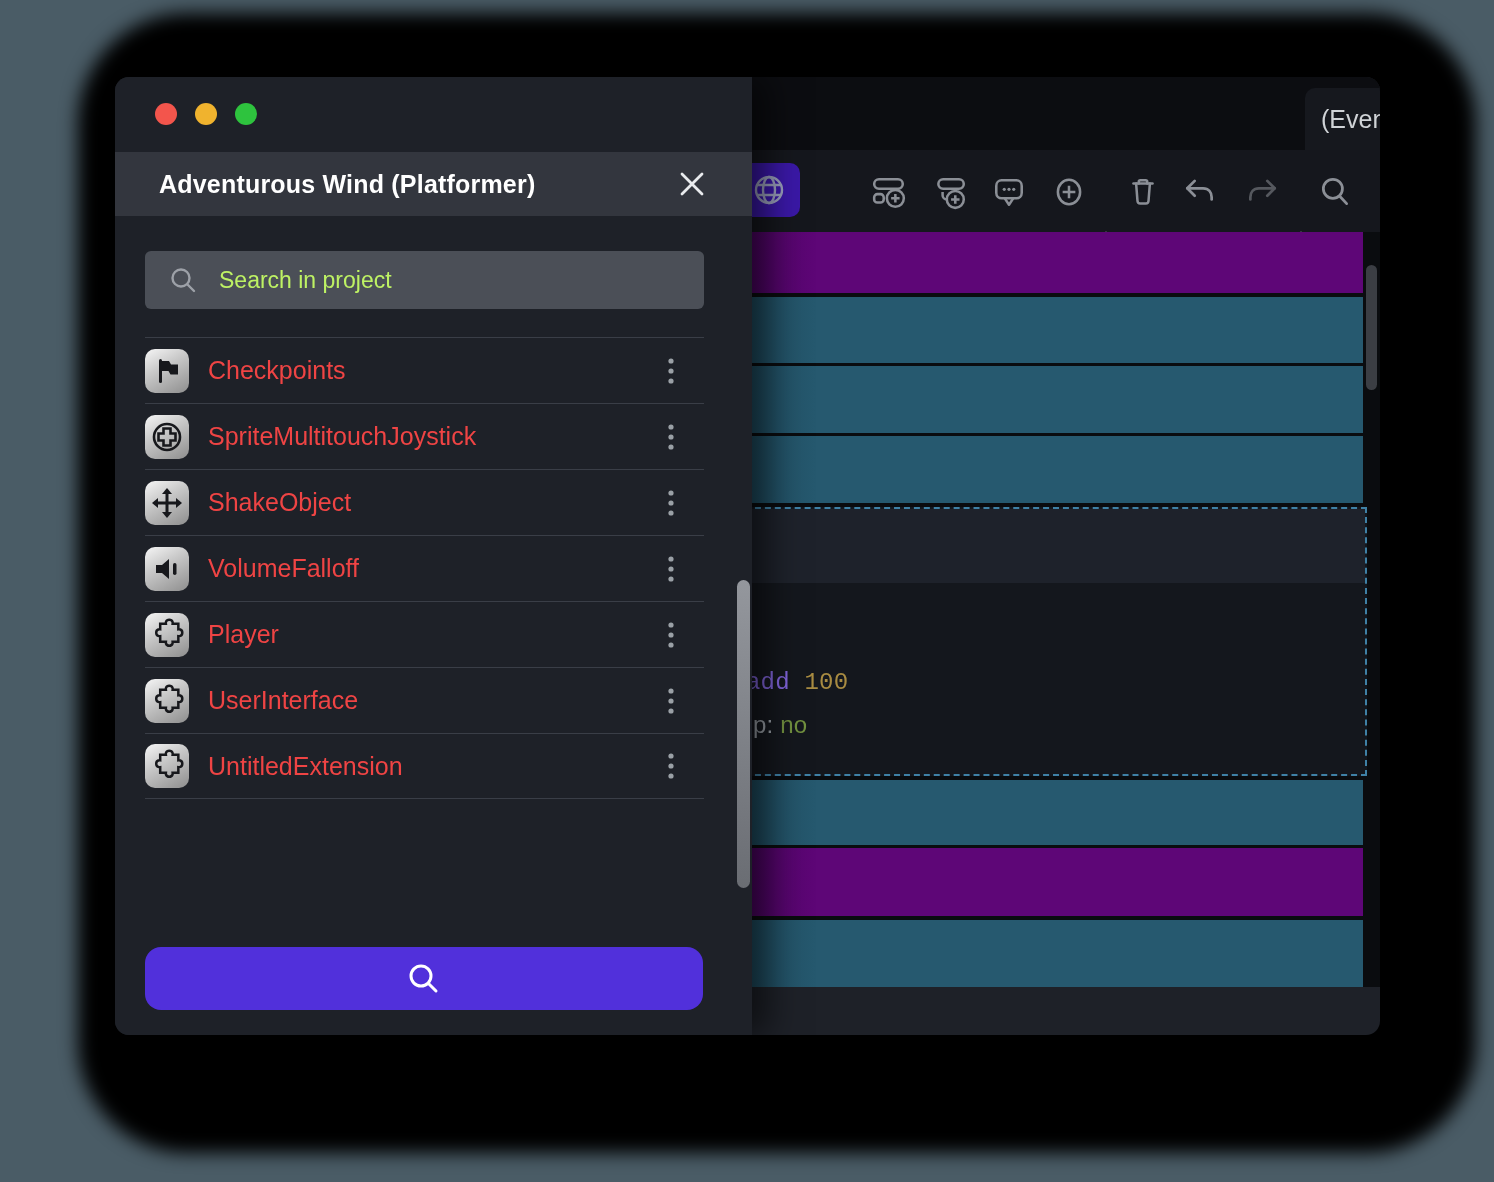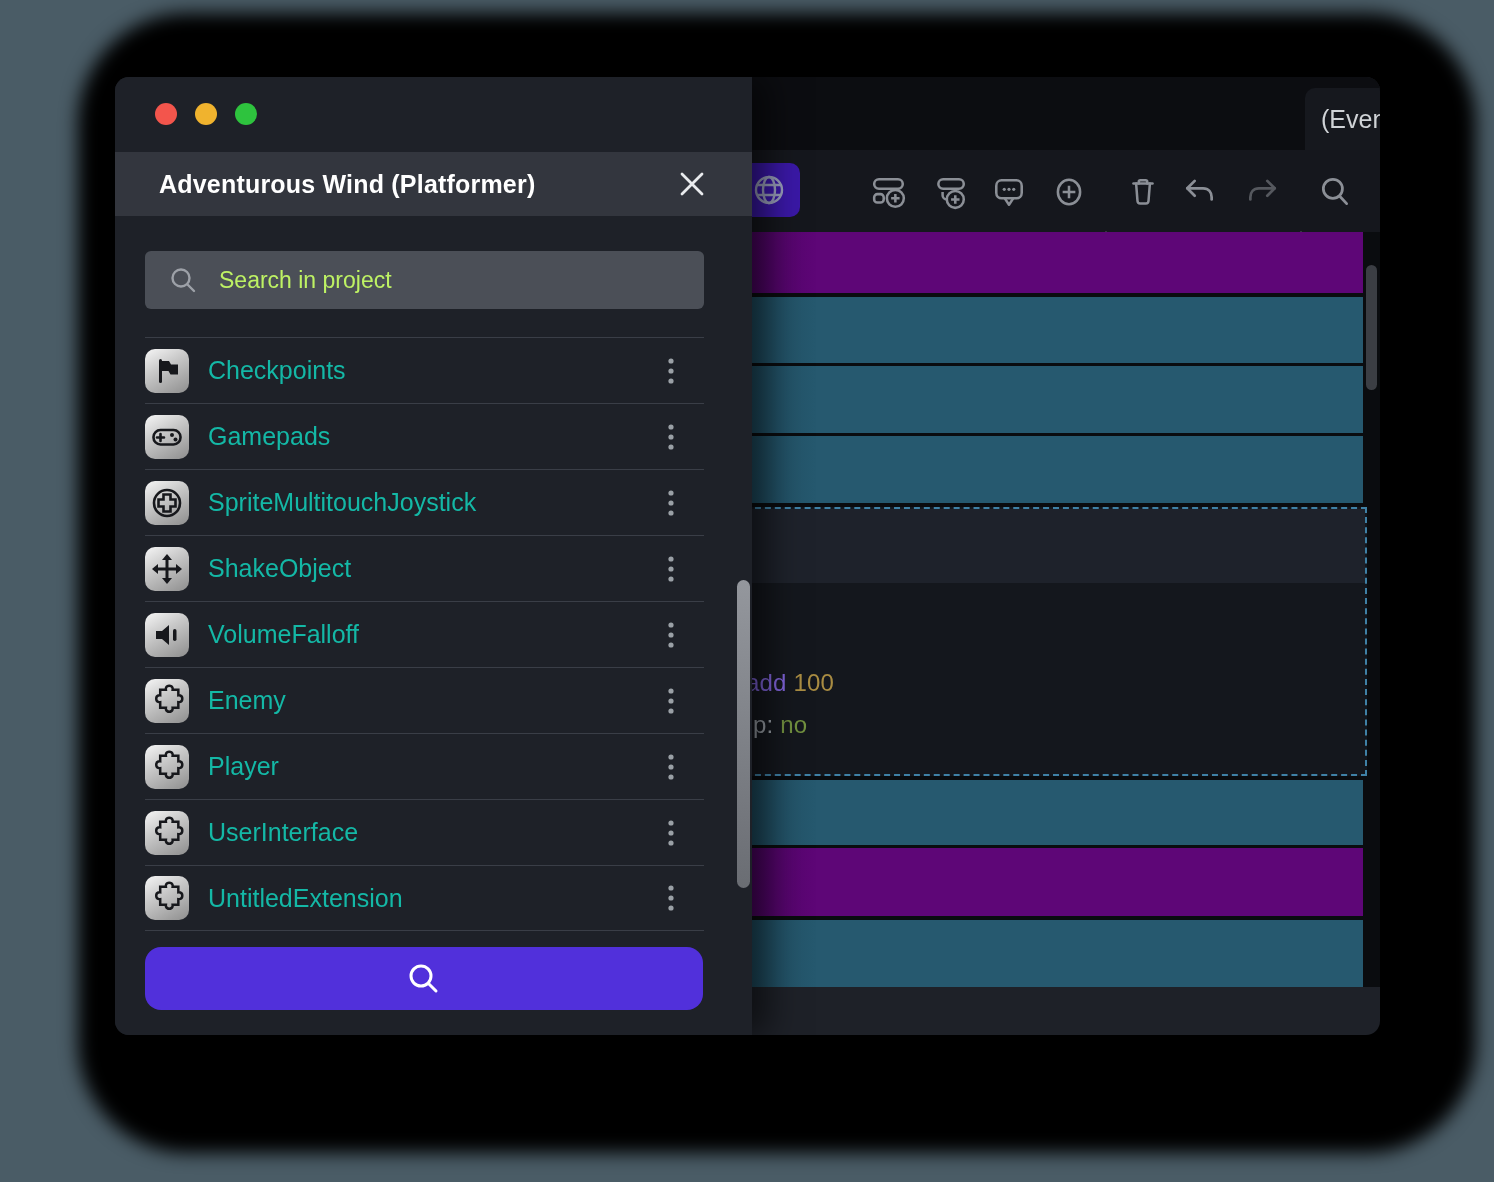--- a/index.html
+++ b/index.html
@@ -54,21 +54,21 @@
   .close-btn { margin-left:auto; width:32px; height:32px; display:flex; align-items:center; justify-content:center; }
   .search-box { position:absolute; left:30px; top:174px; width:559px; height:58px; background:#4b4f57;
                 border-radius:6px; display:flex; align-items:center; padding:0 24px; }
   .search-ph { margin-left:22px; color:#bef264; font-size:23px; }
   .ext-list { position:absolute; left:30px; top:260px; width:559px; }
   .ext-row { height:66px; display:flex; align-items:center; border-top:1px solid #3a3e47; position:relative; }
   .ext-row:last-child { border-bottom:1px solid #3a3e47; }
   .tile { width:44px; height:44px; border-radius:10px; flex:0 0 44px;
           background:linear-gradient(150deg,#f6f6f6 0%,#c9c9c9 40%,#8e8e8e 100%);
           display:flex; align-items:center; justify-content:center; }
-  .ext-label { margin-left:19px; font-size:25px; color:#14b8a6; font-weight:500; }
+  .ext-label { margin-left:19px; font-size:25px; color:#ef4444; font-weight:500; }
   .kebab { position:absolute; right:20px; width:26px; height:34px; display:flex; align-items:center; justify-content:center; }
   .create-btn { position:absolute; left:30px; top:870px; width:558px; height:63px; border-radius:16px;
                 background:#5130db; display:flex; align-items:center; justify-content:center;
                 gap:22px; color:#fff; font-size:25px; font-weight:bold; }
   .panel-scroll-thumb { position:absolute; left:622px; top:503px; width:13px; height:308px;
                         border-radius:7px; background:linear-gradient(180deg,#94979d,#6a6d73); }
 </style>
 </head>
 <body>
 
@@ -164,21 +164,21 @@
 
     <div class="events-bg"></div>
     <div class="ev-row ev-comment" style="top:155px; height:61px;"></div>
     <div class="ev-row ev-event" style="top:220px; height:66px;"></div>
     <div class="ev-row ev-event" style="top:289px; height:67px;"></div>
     <div class="ev-row ev-event" style="top:359px; height:67px;"></div>
 
     <div class="selection">
       <div class="selection-strip"></div>
     </div>
-    <div class="code-line" style="left:631px; top:592px;"><span class="cpur">add </span><span class="cgold">100</span></div>
+    <div class="code-line" style="left:631px; top:592px;font-family:Liberation Mono, monospace;"><span class="cpur">add </span><span class="cgold">100</span></div>
     <div class="code-line" style="left:638px; top:634px;"><span class="cg">p: </span><span class="cgrn">no</span></div>
 
     <div class="ev-row ev-event" style="top:703px; height:65px;"></div>
     <div class="ev-row ev-comment" style="top:771px; height:68px;"></div>
     <div class="ev-row ev-event" style="top:843px; height:67px;"></div>
     <div class="right-scroll-thumb"></div>
 
     <div class="panel">
       <span class="light" style="left:40px; background:#f3554c;"></span>
       <span class="light" style="left:80px; background:#f0b32e;"></span>
@@ -213,38 +213,20 @@
           <span class="ext-label">Checkpoints</span>
           <span class="kebab">
             <svg width="8" height="32" viewBox="0 0 8 32" fill="#9aa0a6">
                 <circle cx="4" cy="6" r="2.6"></circle>
                 <circle cx="4" cy="16" r="2.6"></circle>
                 <circle cx="4" cy="26" r="2.6"></circle>
               </svg>
           </span>
         </div>
 
-        <div class="ext-row">
-          <span class="tile">
-            <svg width="34" height="34" viewBox="0 0 34 34">
-              <rect x="3.5" y="10" width="27" height="14.5" rx="7" stroke="#17181c" stroke-width="2.6" fill="none"></rect>
-              <path d="M10.5 14 v7 M7 17.5 h7" stroke="#17181c" stroke-width="2.6" stroke-linecap="round"></path>
-              <circle cx="22" cy="15" r="2" fill="#17181c"></circle>
-                <circle cx="25.5" cy="19.5" r="2" fill="#17181c"></circle>
-            </svg>
-          </span>
-          <span class="ext-label">Gamepads</span>
-          <span class="kebab">
-            <svg width="8" height="32" viewBox="0 0 8 32" fill="#9aa0a6">
-                <circle cx="4" cy="6" r="2.6"></circle>
-                <circle cx="4" cy="16" r="2.6"></circle>
-                <circle cx="4" cy="26" r="2.6"></circle>
-              </svg>
-          </span>
-        </div>
 
         <div class="ext-row">
           <span class="tile">
             <svg width="34" height="34" viewBox="0 0 34 34" stroke="#17181c" stroke-width="2.6" fill="none">
               <circle cx="17" cy="17" r="13"></circle>
               <path d="M13.5 8.5 h7 v5 h5 v7 h-5 v5 h-7 v-5 h-5 v-7 h5 z"></path>
             </svg>
           </span>
           <span class="ext-label">SpriteMultitouchJoystick</span>
           <span class="kebab">
@@ -288,35 +270,20 @@
           <span class="ext-label">VolumeFalloff</span>
           <span class="kebab">
             <svg width="8" height="32" viewBox="0 0 8 32" fill="#9aa0a6">
                 <circle cx="4" cy="6" r="2.6"></circle>
                 <circle cx="4" cy="16" r="2.6"></circle>
                 <circle cx="4" cy="26" r="2.6"></circle>
               </svg>
           </span>
         </div>
 
-        <div class="ext-row">
-          <span class="tile">
-            <svg width="34" height="34" viewBox="0 0 30 30">
-                <path d="M9 5 h5 c0 0 -0.5 -3.5 3 -3.5 c3.5 0 3 3.5 3 3.5 h5 v5 c0 0 3.5 -0.5 3.5 3 c0 3.5 -3.5 3 -3.5 3 v5 h-5 c0 0 0.5 3.5 -3 3.5 c-3.5 0 -3 -3.5 -3 -3.5 h-5 v-5 c0 0 -3.5 0.5 -3.5 -3 c0 -3.5 3.5 -3 3.5 -3 z" stroke="#17181c" stroke-width="2.2" fill="none"></path>
-              </svg>
-          </span>
-          <span class="ext-label">Enemy</span>
-          <span class="kebab">
-            <svg width="8" height="32" viewBox="0 0 8 32" fill="#9aa0a6">
-                <circle cx="4" cy="6" r="2.6"></circle>
-                <circle cx="4" cy="16" r="2.6"></circle>
-                <circle cx="4" cy="26" r="2.6"></circle>
-              </svg>
-          </span>
-        </div>
 
         <div class="ext-row">
           <span class="tile">
             <svg width="34" height="34" viewBox="0 0 30 30">
                 <path d="M9 5 h5 c0 0 -0.5 -3.5 3 -3.5 c3.5 0 3 3.5 3 3.5 h5 v5 c0 0 3.5 -0.5 3.5 3 c0 3.5 -3.5 3 -3.5 3 v5 h-5 c0 0 0.5 3.5 -3 3.5 c-3.5 0 -3 -3.5 -3 -3.5 h-5 v-5 c0 0 -3.5 0.5 -3.5 -3 c0 -3.5 3.5 -3 3.5 -3 z" stroke="#17181c" stroke-width="2.2" fill="none"></path>
               </svg>
           </span>
           <span class="ext-label">Player</span>
           <span class="kebab">
             <svg width="8" height="32" viewBox="0 0 8 32" fill="#9aa0a6">

